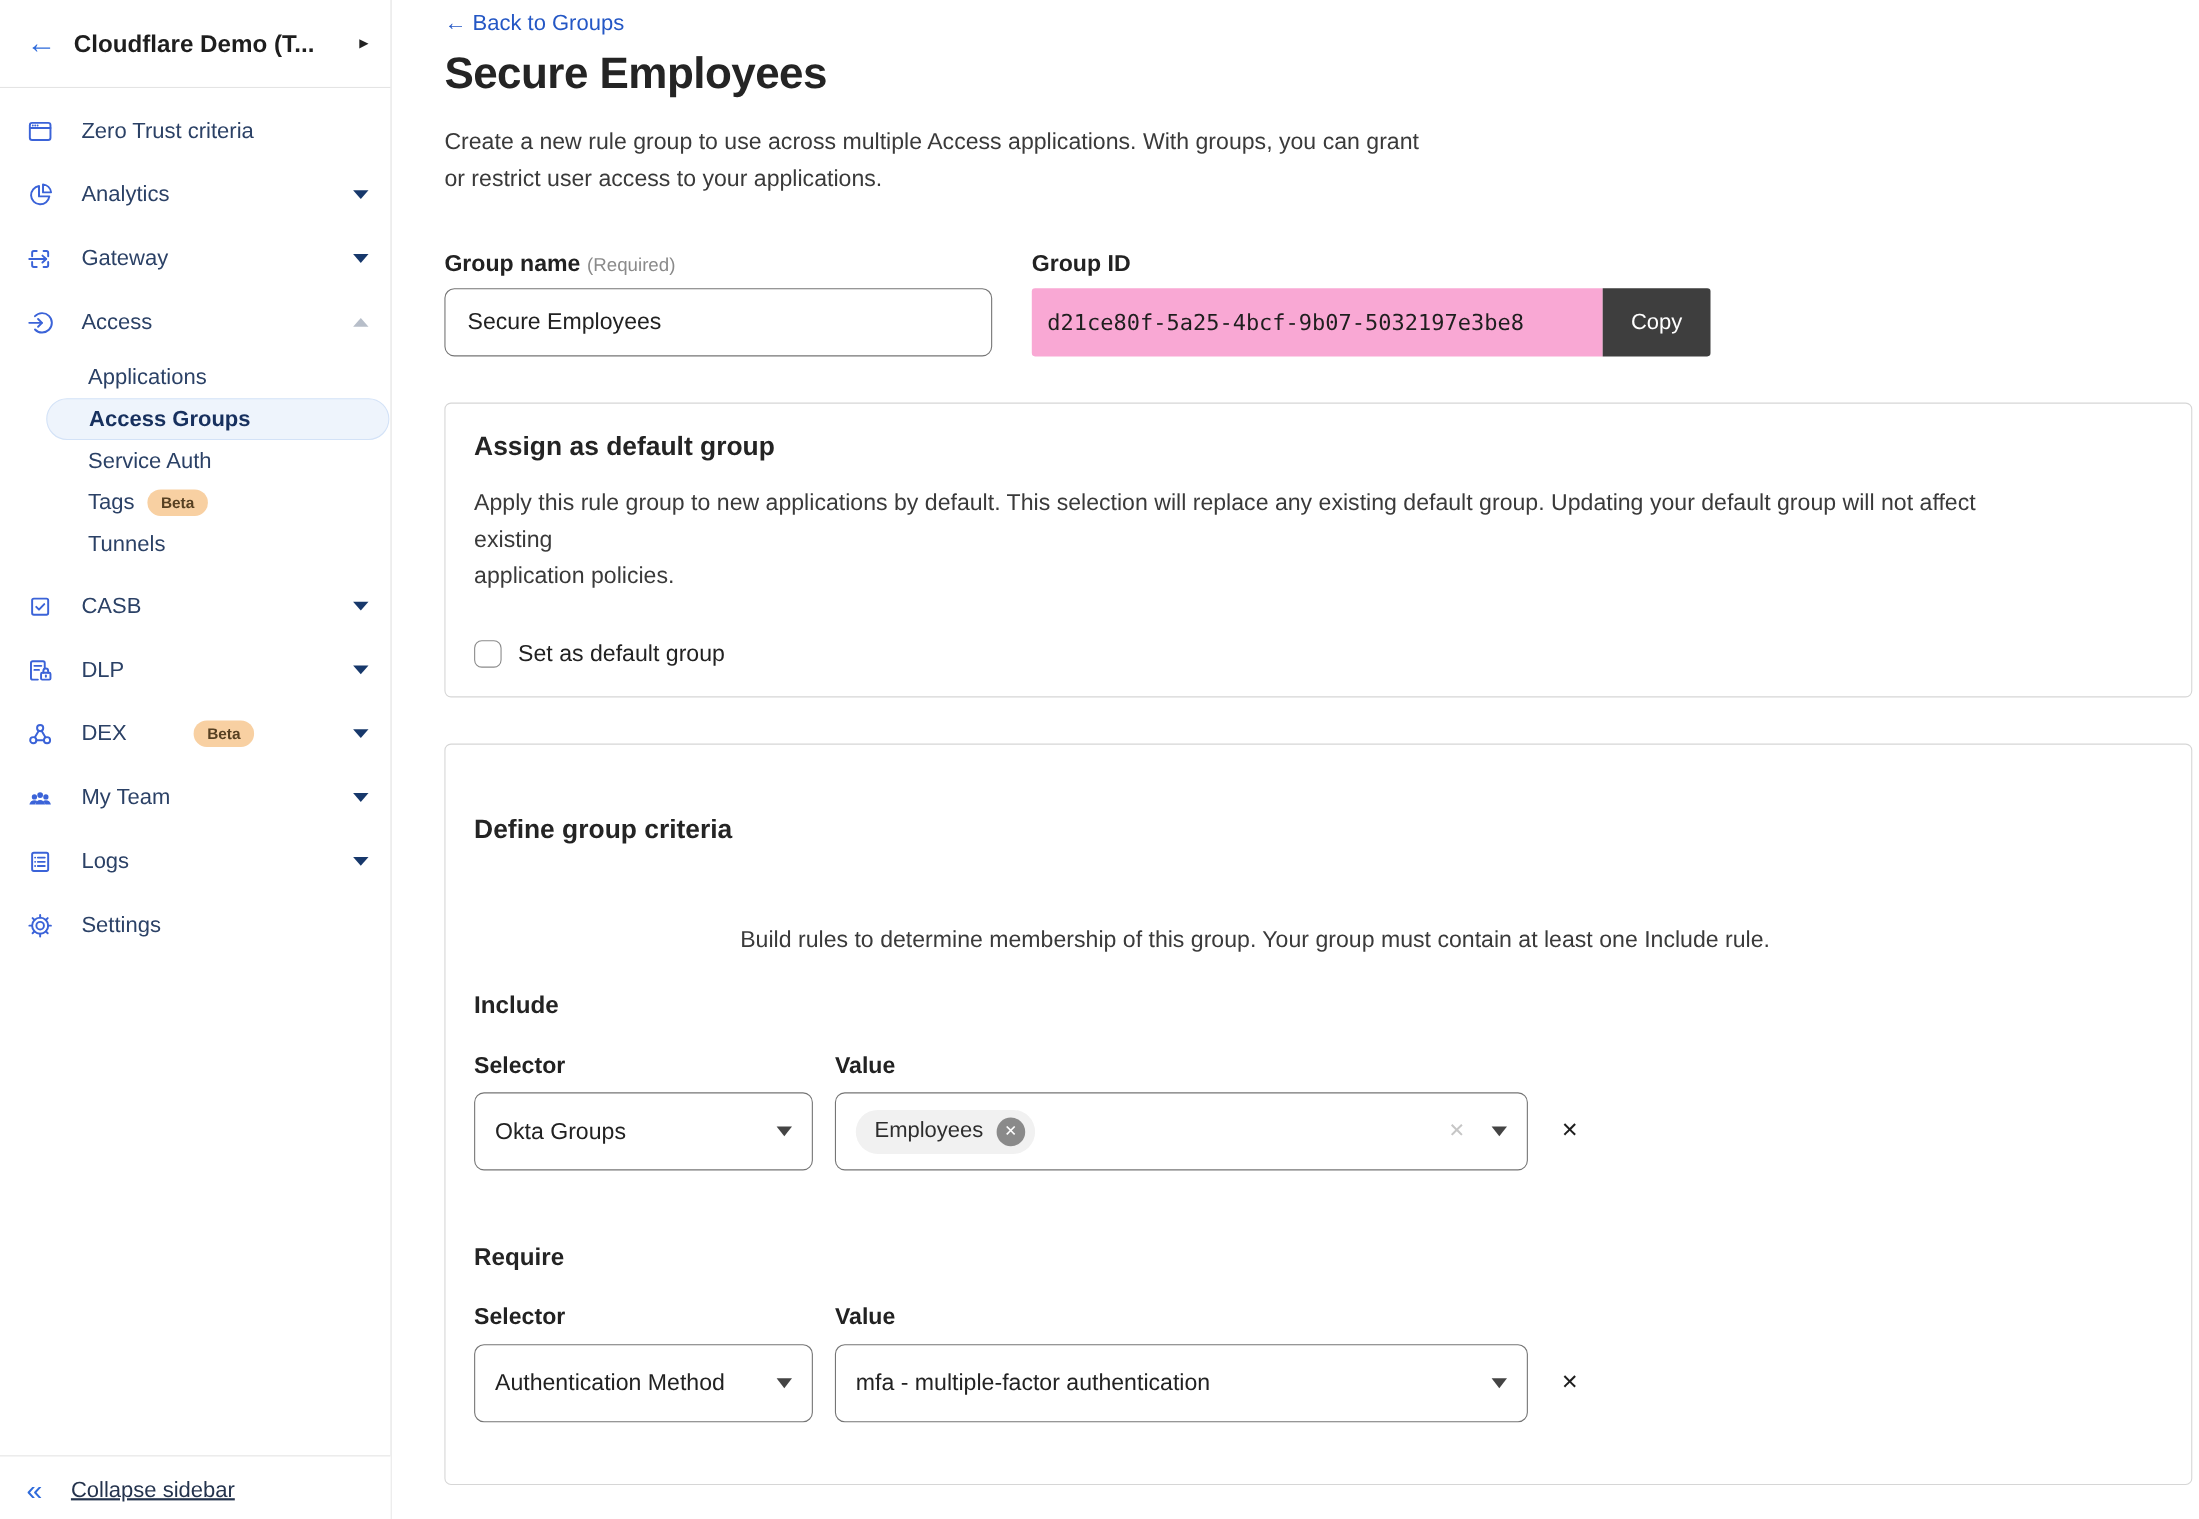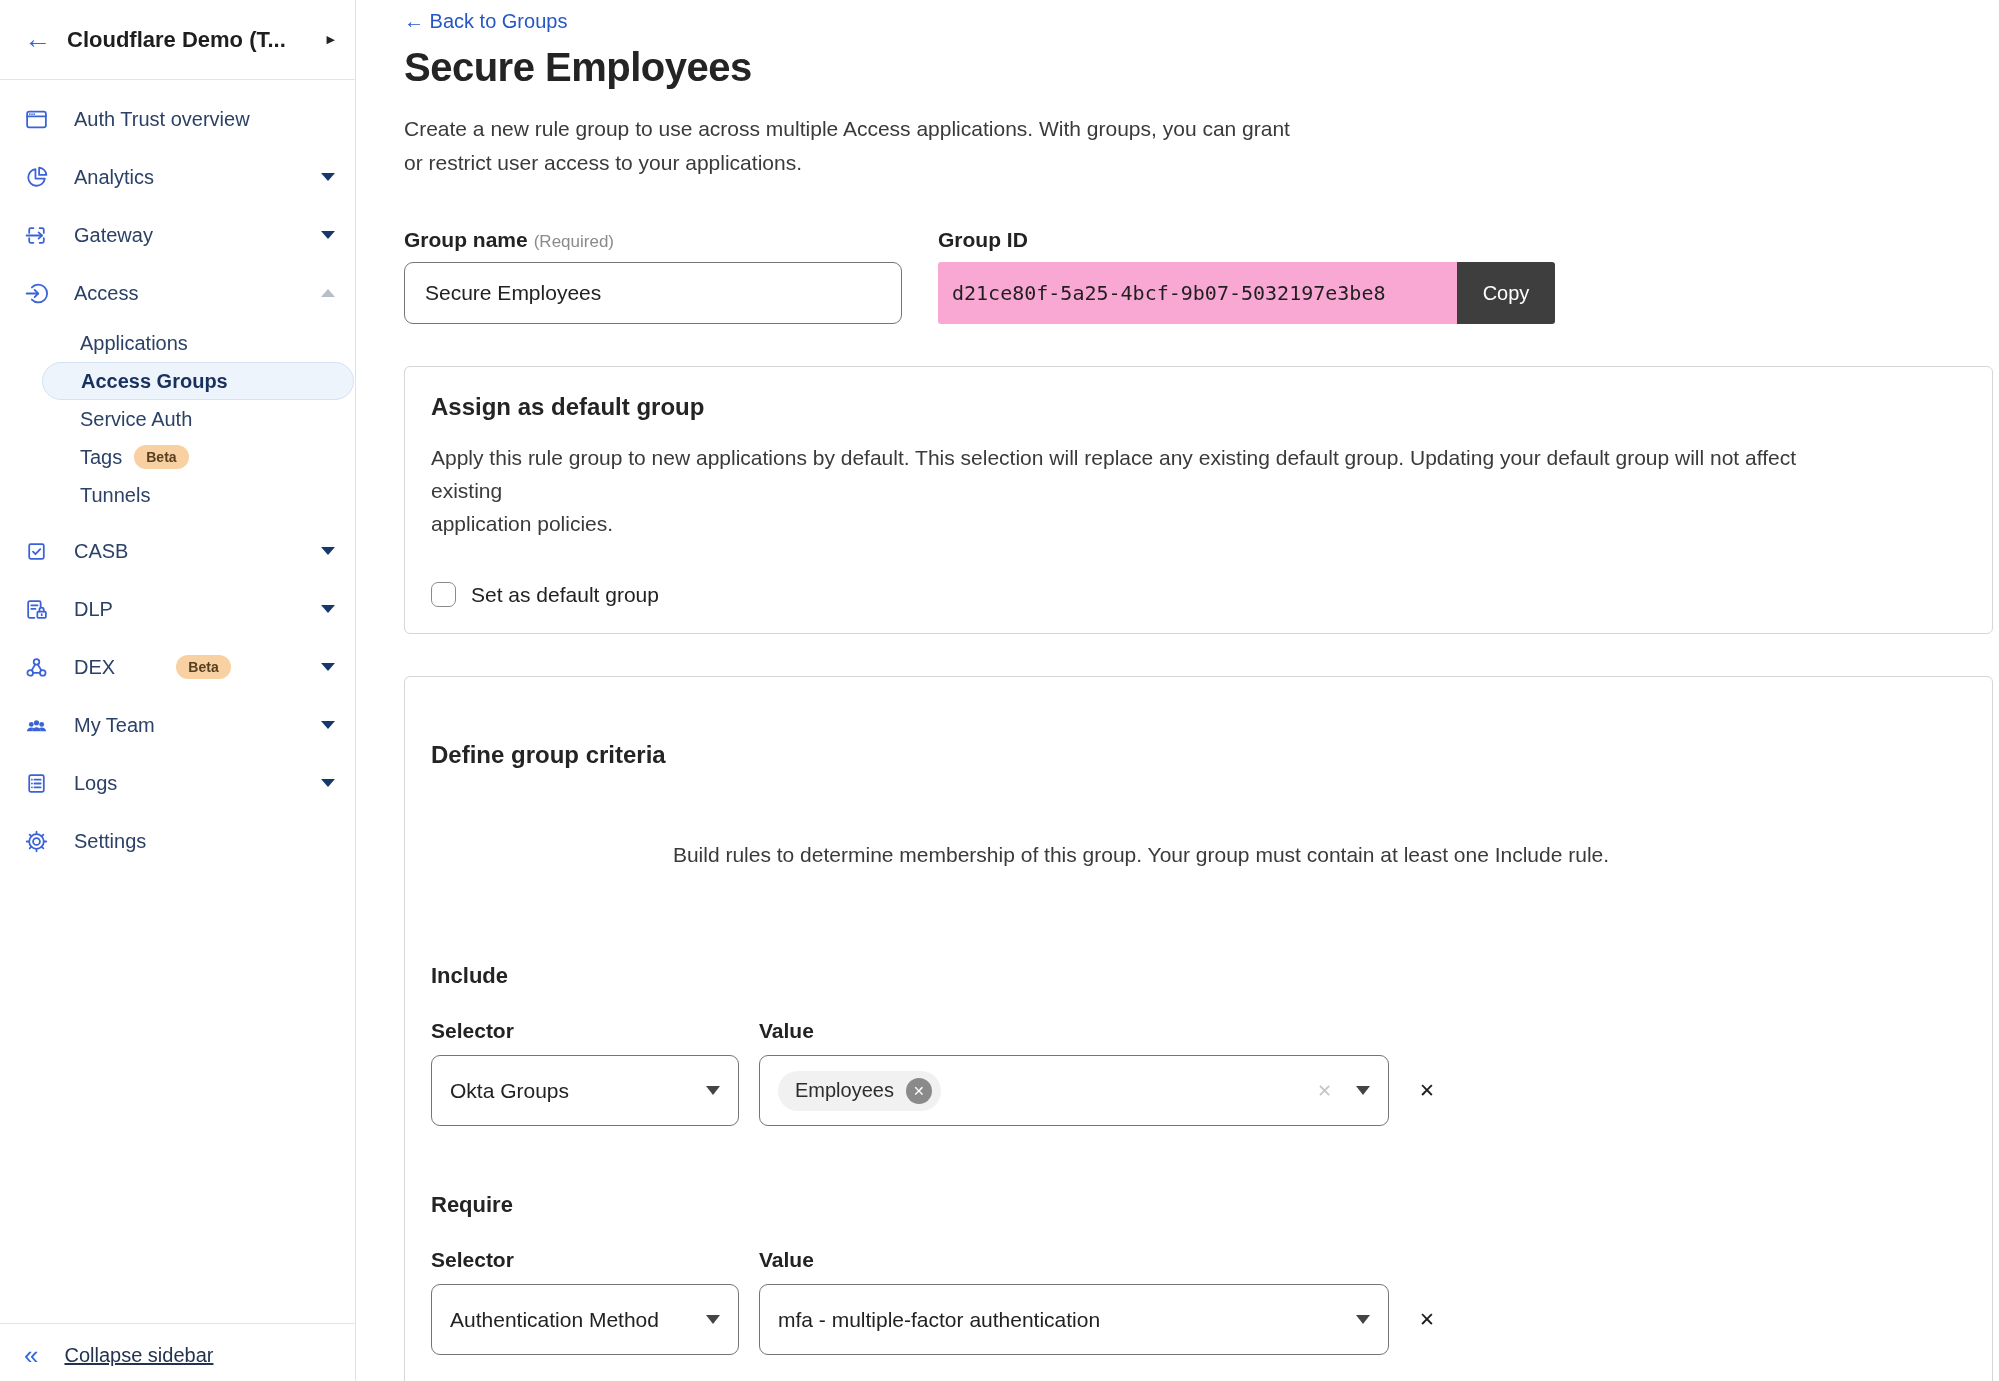--- a/index.html
+++ b/index.html
@@ -59,21 +59,21 @@
 
   .card { margin-top:42px; border:1px solid #d6d6d6; border-radius:6px; background:#fff; padding:26px; }
   .card h2 { font-size:24px; font-weight:700; color:#242424; }
   .card-desc { margin-top:20px; font-size:21px; color:#3a3a3a; line-height:33px; max-width:1420px; }
   .checkbox-row { margin-top:42px; display:flex; align-items:center; }
   .checkbox { width:25px; height:25px; border:1.5px solid #8a8a8a; border-radius:7px; background:#fff; cursor:pointer; }
   .checkbox-label { margin-left:15px; font-size:21px; color:#222; }
 
   .card2 { padding-top:64px; padding-bottom:56px; }
   .card2 .card-desc { margin-top:69px;text-align:center; }
-  .rule-heading { margin-top:92px; font-size:22px; font-weight:700; color:#242424; }
+  .rule-heading { margin-top:30px; font-size:22px; font-weight:700; color:#242424; }
   .rule-heading.require { margin-top:66px; }
   .rule-labels { display:flex; margin-top:30px; }
   .rule-labels .l-selector { width:308px; font-size:21px; font-weight:700; }
   .rule-labels .l-value { margin-left:20px; font-size:21px; font-weight:700; }
   .rule-row { display:flex; align-items:center; margin-top:12px; }
   .dropdown { height:71px; border:1.5px solid #757575; border-radius:9px; background:#fff;
     display:flex; align-items:center; padding:0 18px; font-size:21px; color:#222; cursor:pointer; }
   .dd-selector { width:308px; }
   .dd-value { width:630px; margin-left:20px; }
   .dd-text { flex:1; }
@@ -100,21 +100,21 @@
     <nav>
 
       <div class="nav-item">
         <span class="nav-icon">
           <svg viewBox="0 0 24 24" fill="none" stroke="#3b63d8" stroke-width="1.7" stroke-linecap="round" stroke-linejoin="round">
             <rect x="3" y="4.5" width="18" height="15" rx="2"></rect>
               <path d="M3 9h18"></path>
               <path d="M5.6 6.8h.01M7.7 6.8h.01M9.8 6.8h.01"></path>
           </svg>
           </span>
-        <span class="nav-label">Auth Trust overview</span>
+        <span class="nav-label">Zero Trust criteria</span>
       </div>
 
       <div class="nav-item">
         <span class="nav-icon">
           <svg viewBox="0 0 24 24" fill="none" stroke="#3b63d8" stroke-width="1.7" stroke-linecap="round" stroke-linejoin="round">
             <path d="M11 4a8 8 0 1 0 9 9h-9z"></path>
               <path d="M14.5 2.5a8 8 0 0 1 7 7h-7z"></path>
           </svg>
           </span>
         <span class="nav-label">Analytics</span>

